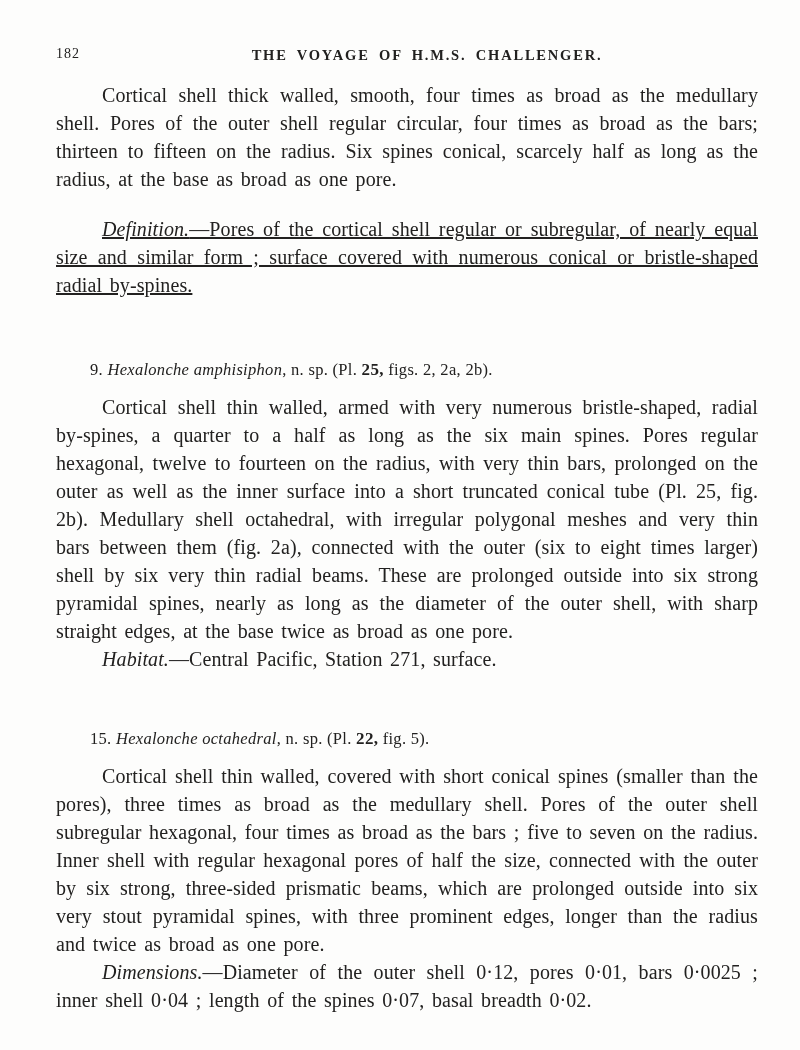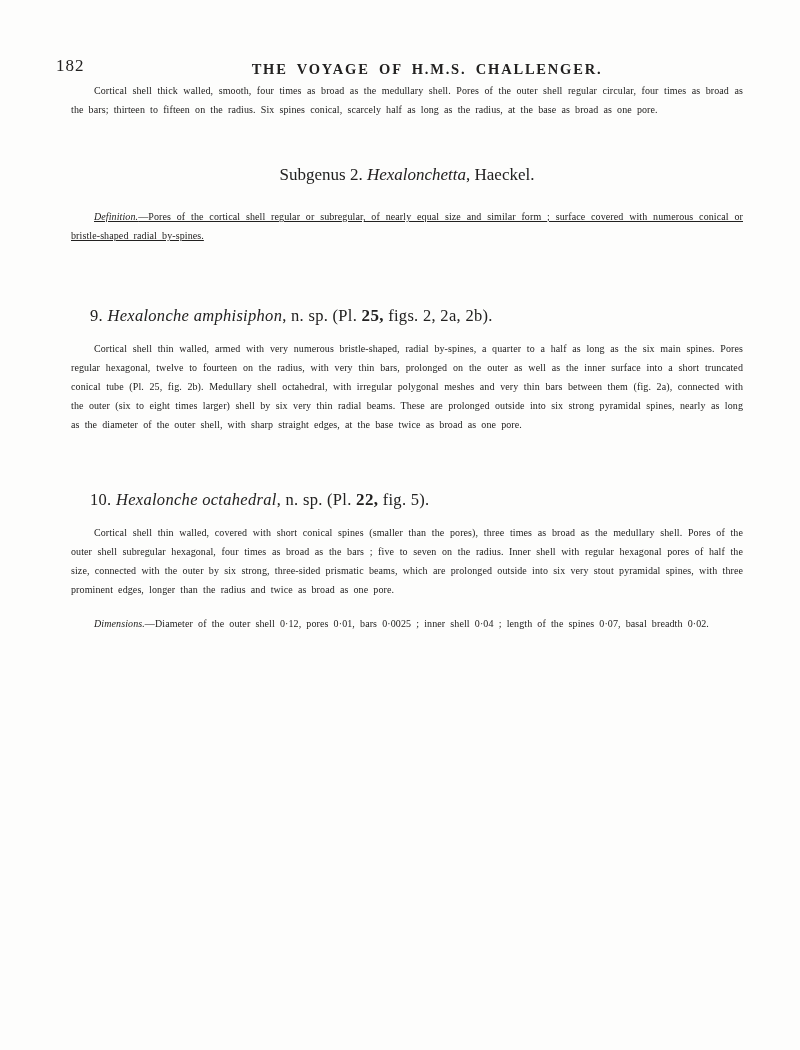--- a/index.html
+++ b/index.html
@@ -18,52 +18,52 @@
     padding: 44px 42px 0 56px;
     overflow: hidden;
   }
   .page-header {
     position: relative;
     height: 24px;
   }
   .page-number {
     position: absolute;
     left: 0;
-    top: 12px;
-    font-size: 17px;
+    top: 2px;
+    font-size: 14px;
     letter-spacing: 1px;
   }
   .running-title {
     position: absolute;
     left: 40px;
     right: 0;
-    top: 17px;
+    top: 3px;
     text-align: center;
     font-size: 14.5px;
     font-weight: 600;
     letter-spacing: 1.8px;
     word-spacing: 4px;
   }
   .species-heading {
     margin: 0 0 0 34px;
     font-weight: normal;
     font-size: 16.5px;
     letter-spacing: .3px;
   }
   .h8 { margin-top: 40px; }
   .h9 { margin-top: 61px; }
   .h10 { margin-top: 56px; }
   .species-name { font-style: italic; }
   .plate-num { font-weight: bold; font-size: 17px; }
   .body-para {
-    margin: 15px;
+    margin: 0;
     text-align: justify;
     text-indent: 2.3em;
-    font-size: 10px;
-    line-height: 19px;
+    font-size: 20px;
+    line-height: 28px;
     word-spacing: 2.5px;
     letter-spacing: .1px;
   }
   .first-after-heading { margin-top: 13px; }
   .ital { font-style: italic; }
   .subgenus-heading {
     margin: 46px 0 0 0;
     text-align: center;
     font-weight: normal;
     font-size: 17px;
@@ -78,29 +78,29 @@
   <div class="page-header">
     <span class="page-number">182</span>
     <span class="running-title">THE VOYAGE OF H.M.S. CHALLENGER.</span>
   </div>
 
 
   <p class="body-para first-after-heading">Cortical shell thick walled, smooth, four times as broad as the medullary shell.  Pores of the outer shell regular circular, four times as broad as the bars; thirteen to fifteen on the radius. Six spines conical, scarcely half as long as the radius, at the base as broad as one pore.</p>
 
 
 
-  <h3 class="subgenus-heading"><span>Subgenus 2. </span><span class="species-name">Hexalonchetta</span><span>, Haeckel.</span></h3>
 
   <p class="body-para definition-para"><span class="ital">Definition.</span><span>—Pores of the cortical shell regular or subregular, of nearly equal size and similar form ; surface covered with numerous conical or bristle-shaped radial by-spines.</span></p>
 
   <h3 class="species-heading h9"><span>9.</span> <span class="species-name">Hexalonche amphisiphon</span><span>, n. sp. (Pl. </span><span class="plate-num">25,</span><span> figs. 2, 2a, 2b).</span></h3>
 
   <p class="body-para first-after-heading">Cortical shell thin walled, armed with very numerous bristle-shaped, radial by-spines, a quarter to a half as long as the six main spines.  Pores regular hexagonal, twelve to fourteen on the radius, with very thin bars, prolonged on the outer as well as the inner surface into a short truncated conical tube (Pl. 25, fig. 2b).  Medullary shell octahedral, with irregular polygonal meshes and very thin bars between them (fig. 2a), connected with the outer (six to eight times larger) shell by six very thin radial beams.  These are prolonged outside into six strong pyramidal spines, nearly as long as the diameter of the outer shell, with sharp straight edges, at the base twice as broad as one pore.</p>
 
 
+  <p class="body-para"><span class="ital">Habitat.</span><span>—Central Pacific, Station 271, surface.</span></p>
 
-  <h3 class="species-heading h10"><span>10.</span> <span class="species-name">Hexalonche octahedral</span><span>, n. sp. (Pl. </span><span class="plate-num">22,</span><span> fig. 5).</span></h3>
+  <h3 class="species-heading h10"><span>15.</span> <span class="species-name">Hexalonche octahedral</span><span>, n. sp. (Pl. </span><span class="plate-num">22,</span><span> fig. 5).</span></h3>
 
   <p class="body-para first-after-heading">Cortical shell thin walled, covered with short conical spines (smaller than the pores), three times as broad as the medullary shell.  Pores of the outer shell subregular hexagonal, four times as broad as the bars ; five to seven on the radius.  Inner shell with regular hexagonal pores of half the size, connected with the outer by six strong, three-sided prismatic beams, which are prolonged outside into six very stout pyramidal spines, with three prominent edges, longer than the radius and twice as broad as one pore.</p>
 
   <p class="body-para"><span class="ital">Dimensions.</span><span>—Diameter of the outer shell 0·12, pores 0·01, bars 0·0025 ; inner shell 0·04 ; length of the spines 0·07, basal breadth 0·02.</span></p>
 
 </div>
 
 </body></html>

